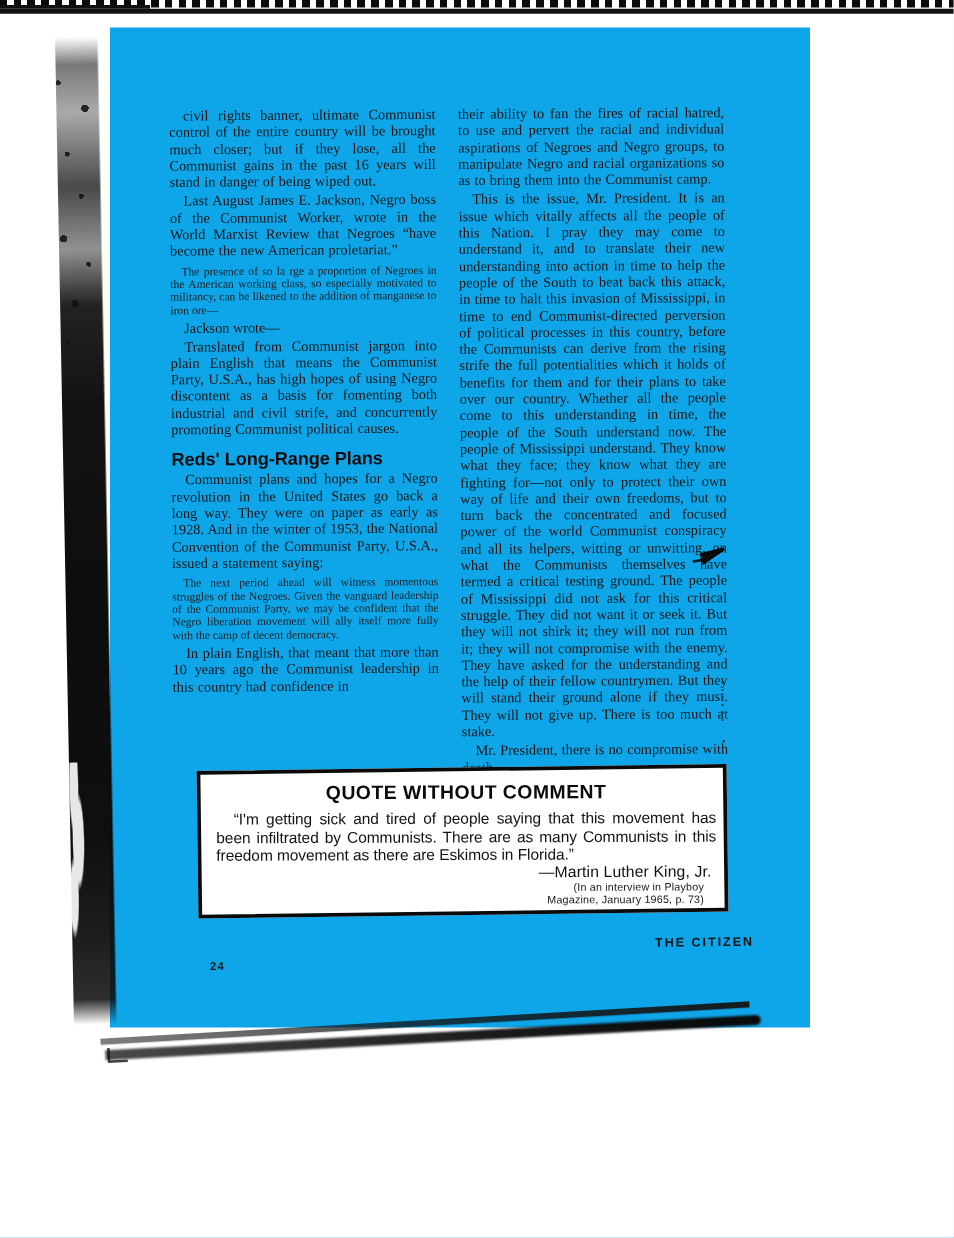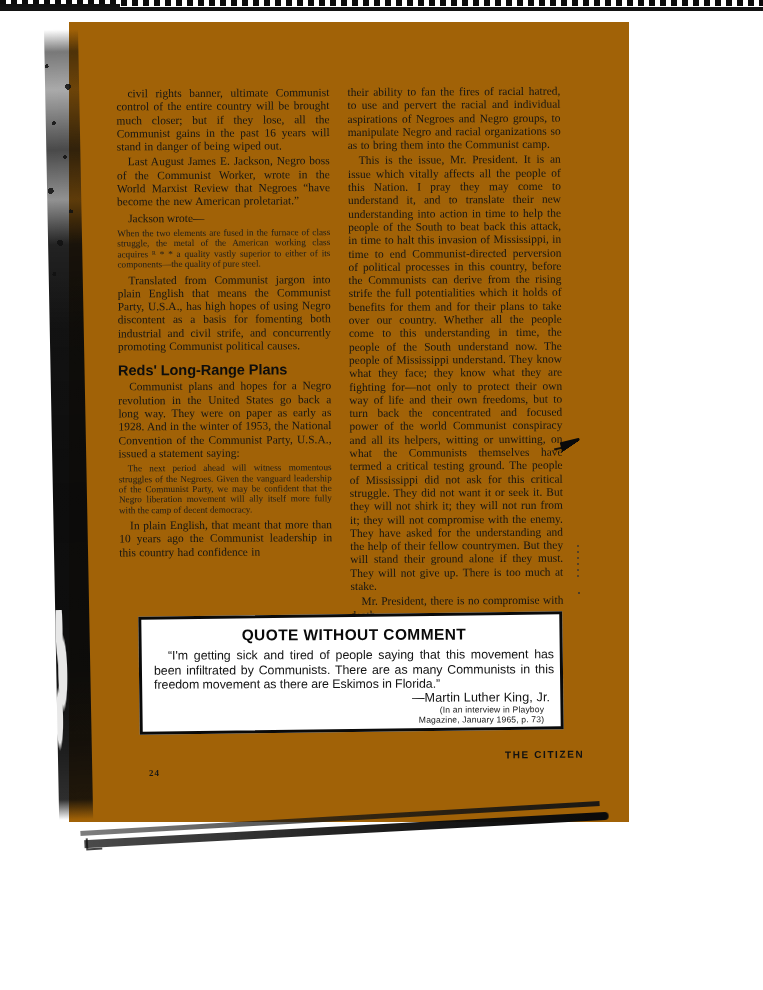--- a/index.html
+++ b/index.html
@@ -147,25 +147,25 @@
     left: 86px; top:838px;
     width: 14px; height:10px;
     border-left:2px solid rgba(20,20,20,.8);
     border-bottom:2px solid rgba(20,20,20,.8);
     transform: rotate(-3deg);
   }
 
   
   #page-sheet {
     position: absolute;
-    left: 69px;
+    left: 88px;
     top: 22px;
     width: 560px;
     height: 800px;
-    background: #a16207;
+    background: #0ea5e9;
   }
 
   
   #article {
     position: absolute;
     left: 127px;
     top: 86px;
     width: 458px;
     display: flex;
     gap: 18px;
@@ -299,21 +299,21 @@
     line-height: 10px;
     margin: 0 10px 0 0;
     letter-spacing: .15px;
   }
 
   
   #folio {
     position: absolute;
     left: 158px;
     top: 768px;
-    font-family: Liberation Serif, serif;
+    font-family: Liberation Sans, sans-serif;
     font-size: 9px;
     font-weight: bold;
     color: #161616;
     letter-spacing: 1px;
     transform: rotate(-0.6deg);
   }
   #running-foot {
     position: absolute;
     left: 514px;
     top: 749px;
@@ -335,22 +335,22 @@
 <div id="smudge-c"></div>
 <div id="tick-mark"></div>
 
 <div id="page-sheet">
 
   <div id="article" style="left:49px; top:64px;">
 
     <div class="column">
       <p class="body-p">civil rights banner, ultimate Communist control of the entire country will be brought much closer; but if they lose, all the Communist gains in the past 16 years will stand in danger of being wiped out.</p>
       <p class="body-p">Last August James E. Jackson, Negro boss of the Communist Worker, wrote in the World Marxist Review that Negroes “have become the new American proletariat.”</p>
+      <p class="quoted-block">The presence of so la rge a proportion of Negroes in the American working class, so especially motivated to militancy, can be likened to the addition of manganese to iron ore—</p>
       <p class="inline-lead">Jackson wrote—</p>
-      <p class="quoted-block noindent">When the two elements are fused in the furnace of class struggle, the metal of the American working class acquires ᴿ * * a quality vastly superior to either of its components—the quality of pure steel.</p>
       <p class="body-p">Translated from Communist jargon into plain English that means the Communist Party, U.S.A., has high hopes of using Negro discontent as a basis for fomenting both industrial and civil strife, and concurrently promoting Communist political causes.</p>
 
       <h2 class="section-head">Reds' Long-Range Plans</h2>
 
       <p class="body-p">Communist plans and hopes for a Negro revolution in the United States go back a long way. They were on paper as early as 1928. And in the winter of 1953, the National Convention of the Communist Party, U.S.A., issued a statement saying:</p>
       <p class="quoted-block">The next period ahead will witness momentous struggles of the Negroes. Given the vanguard leadership of the Communist Party, we may be confident that the Negro liberation movement will ally itself more fully with the camp of decent democracy.</p>
       <p class="body-p">In plain English, that meant that more than 10 years ago the Communist leadership in this country had confidence in</p>
     </div>
 
     <div class="column">

